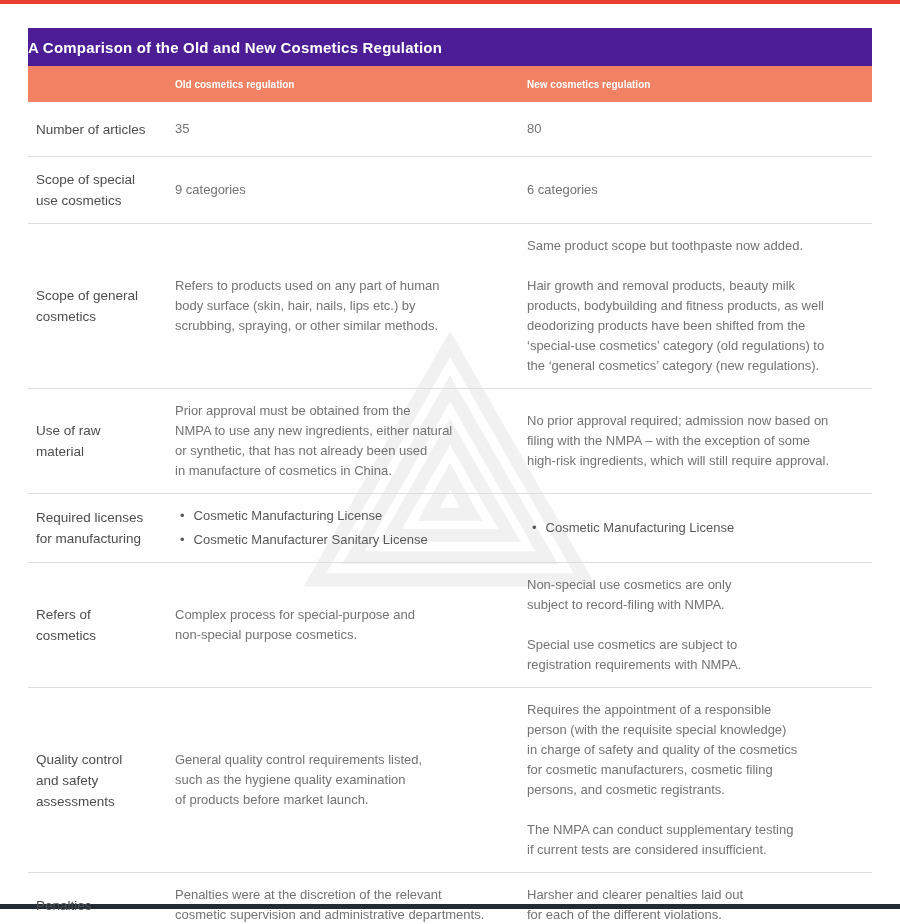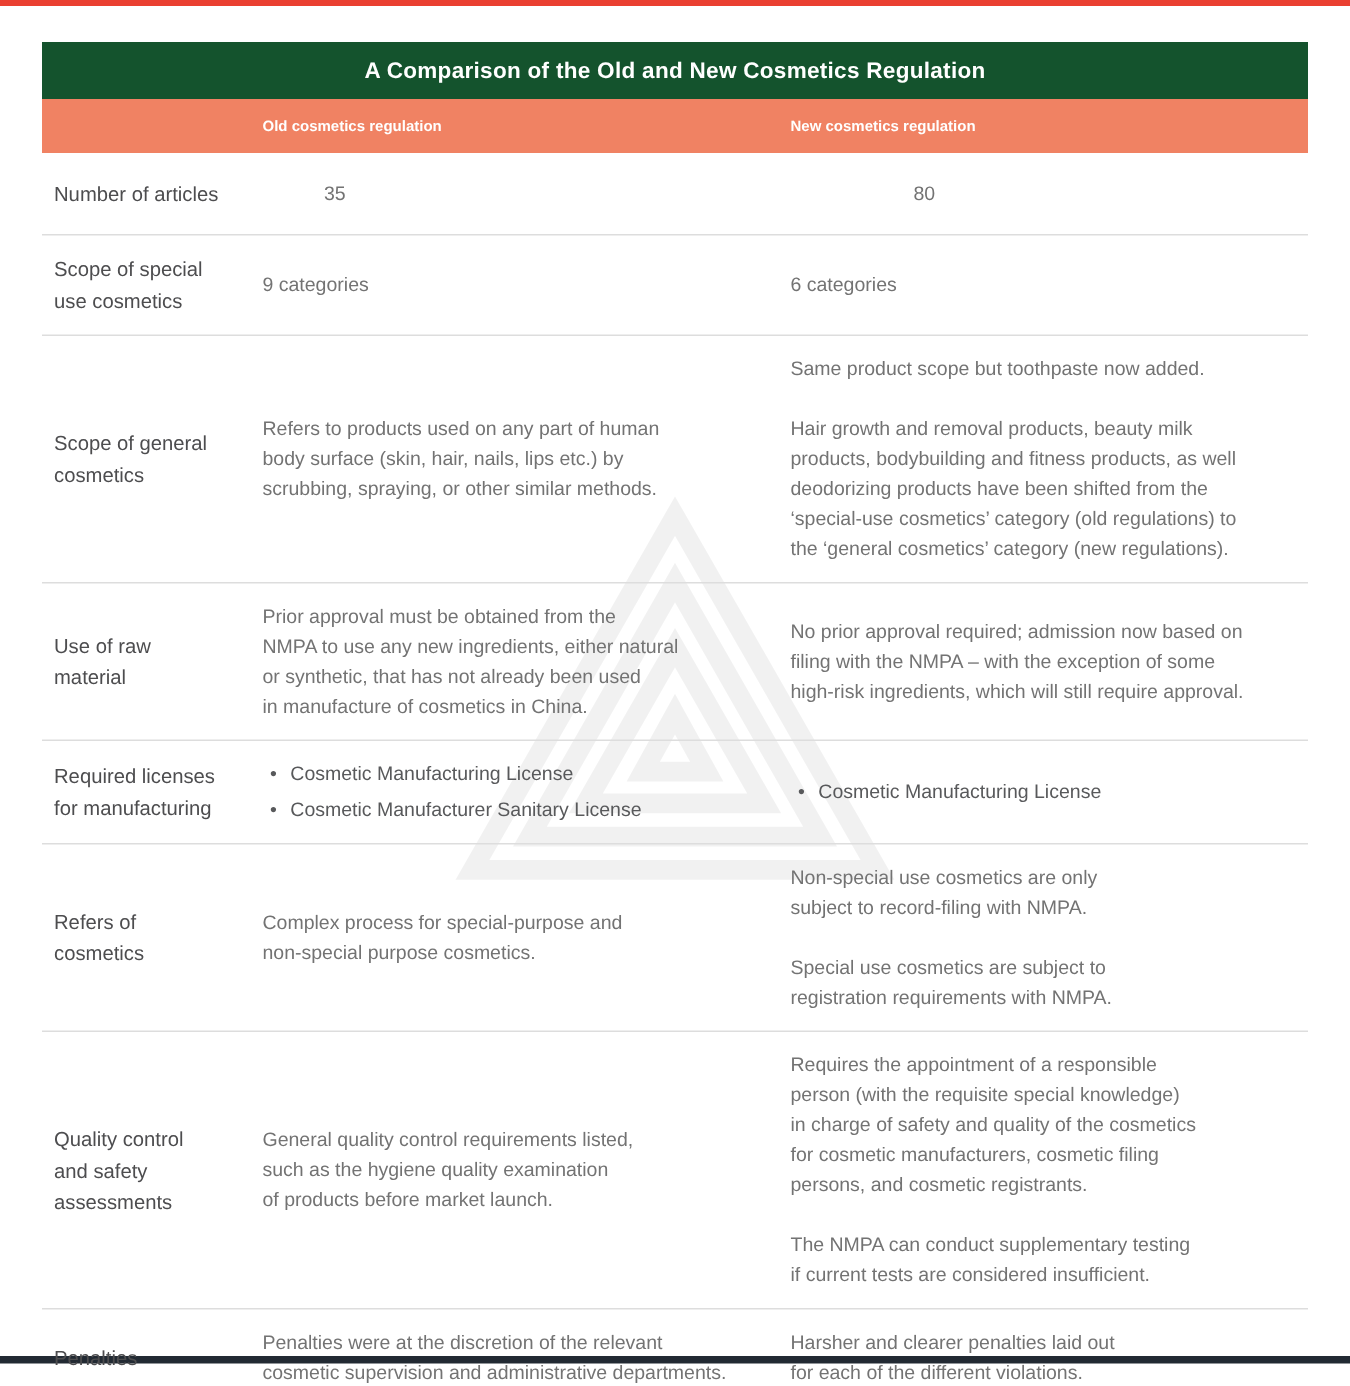--- a/index.html
+++ b/index.html
@@ -24,38 +24,38 @@
     position: absolute; left: 296px; top: 330px; width: 308px; height: 262px;
     z-index: 0; pointer-events: none;
   }
   .watermark svg { width: 100%; height: 100%; }
   .table-wrap {
     position: relative; z-index: 1;
     margin: 28px 28px 0 28px; 
     width: 844px;
   }
   .title-bar {
-    height: 38px; background: #14532d; color: #ffffff;
-    display: flex; align-items: center; justify-content: center;
+    height: 38px; background: #4c1d95; color: #ffffff;
+    display: flex; align-items: center; 
   }
   .title-bar h1 { font-size: 15px; font-weight: bold; letter-spacing: 0.2px; }
   .grid-row {
     display: grid;
     grid-template-columns: 147px 352px 1fr;
   }
   .col-header-bar {
     height: 36px; background: #F08263; color: #ffffff;
     align-items: center;
   }
   .col-header { font-size: 10px; font-weight: bold; }
   .row {
     border-bottom: 1px solid #DDDDDD;
     align-items: center;
   }
-  .r1 { min-height: 55px; gap: 41px; }
+  .r1 { min-height: 55px; }
   .r2 { min-height: 55px; }
   .r3 { min-height: 156px; }
   .r4 { min-height: 98px; }
   .r5 { min-height: 56px; }
   .r6 { min-height: 112px; }
   .r7 { min-height: 178px; }
   .r8 { min-height: 56px; }
   .cell {
     display: flex; flex-direction: column; justify-content: center;
     gap: 20px; padding: 12px 6px 12px 0;

